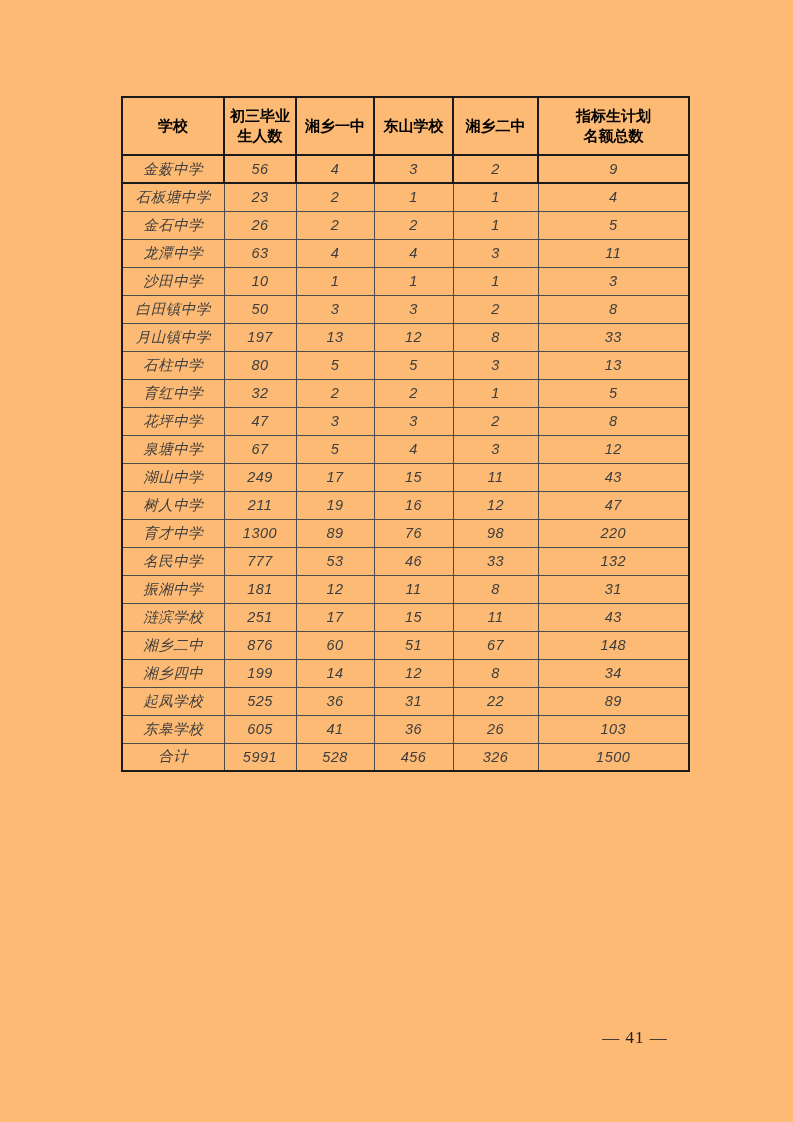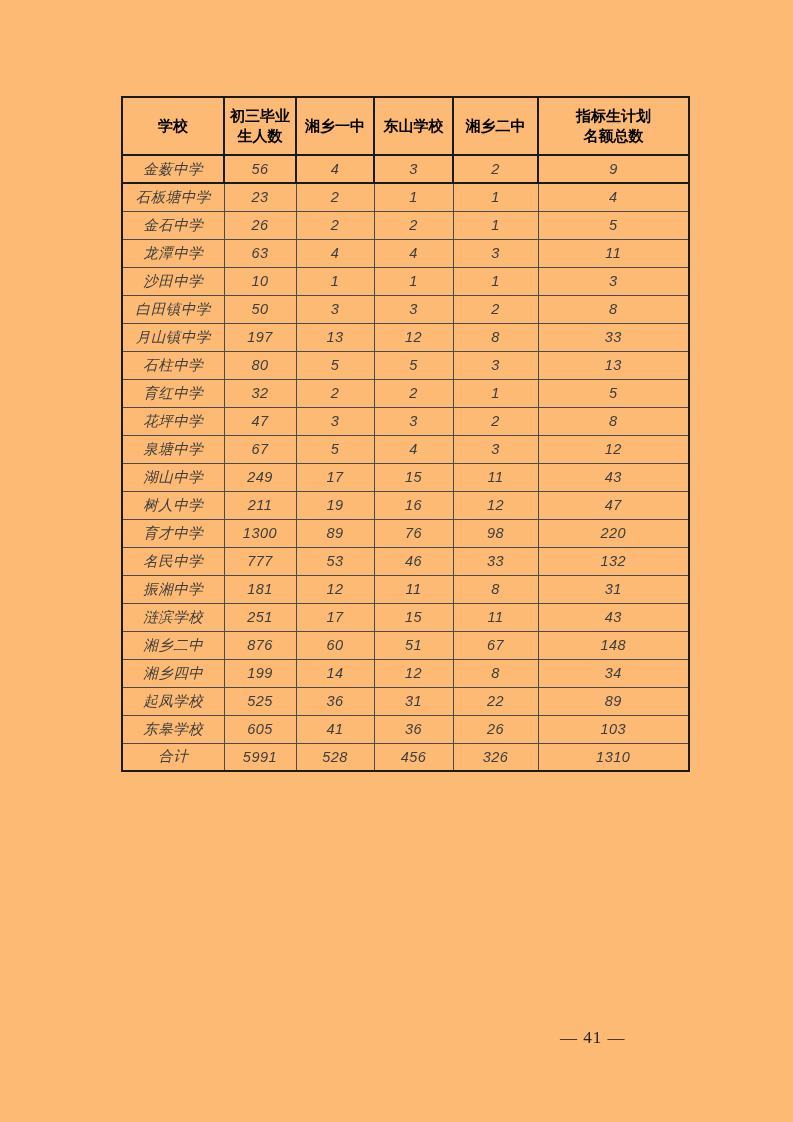--- a/index.html
+++ b/index.html
@@ -56,20 +56,21 @@
   
   table.school-table tbody tr.first-data-row td {
     border-width: 2px;
     border-color: #1a1a1a;
   }
   .page-number {
     position: absolute;
     left: 560px;
     top: 1028px;
     width: 150px;
+    text-align: center;
     font-family: "Liberation Serif", serif;
     font-size: 17px;
     color: #1f1f1f;
     letter-spacing: 1px;
     white-space: nowrap;
   }
 </style>
 </head>
 <body>
 
@@ -264,20 +265,20 @@
           <td>36</td>
           <td>26</td>
           <td>103</td>
         </tr>
         <tr>
           <td>合计</td>
           <td>5991</td>
           <td>528</td>
           <td>456</td>
           <td>326</td>
-          <td>1310</td>
+          <td>1500</td>
         </tr>
       </tbody>
   </table>
 
   <div class="page-number">— 41 —</div>
 
 </div>
 
 </body></html>

